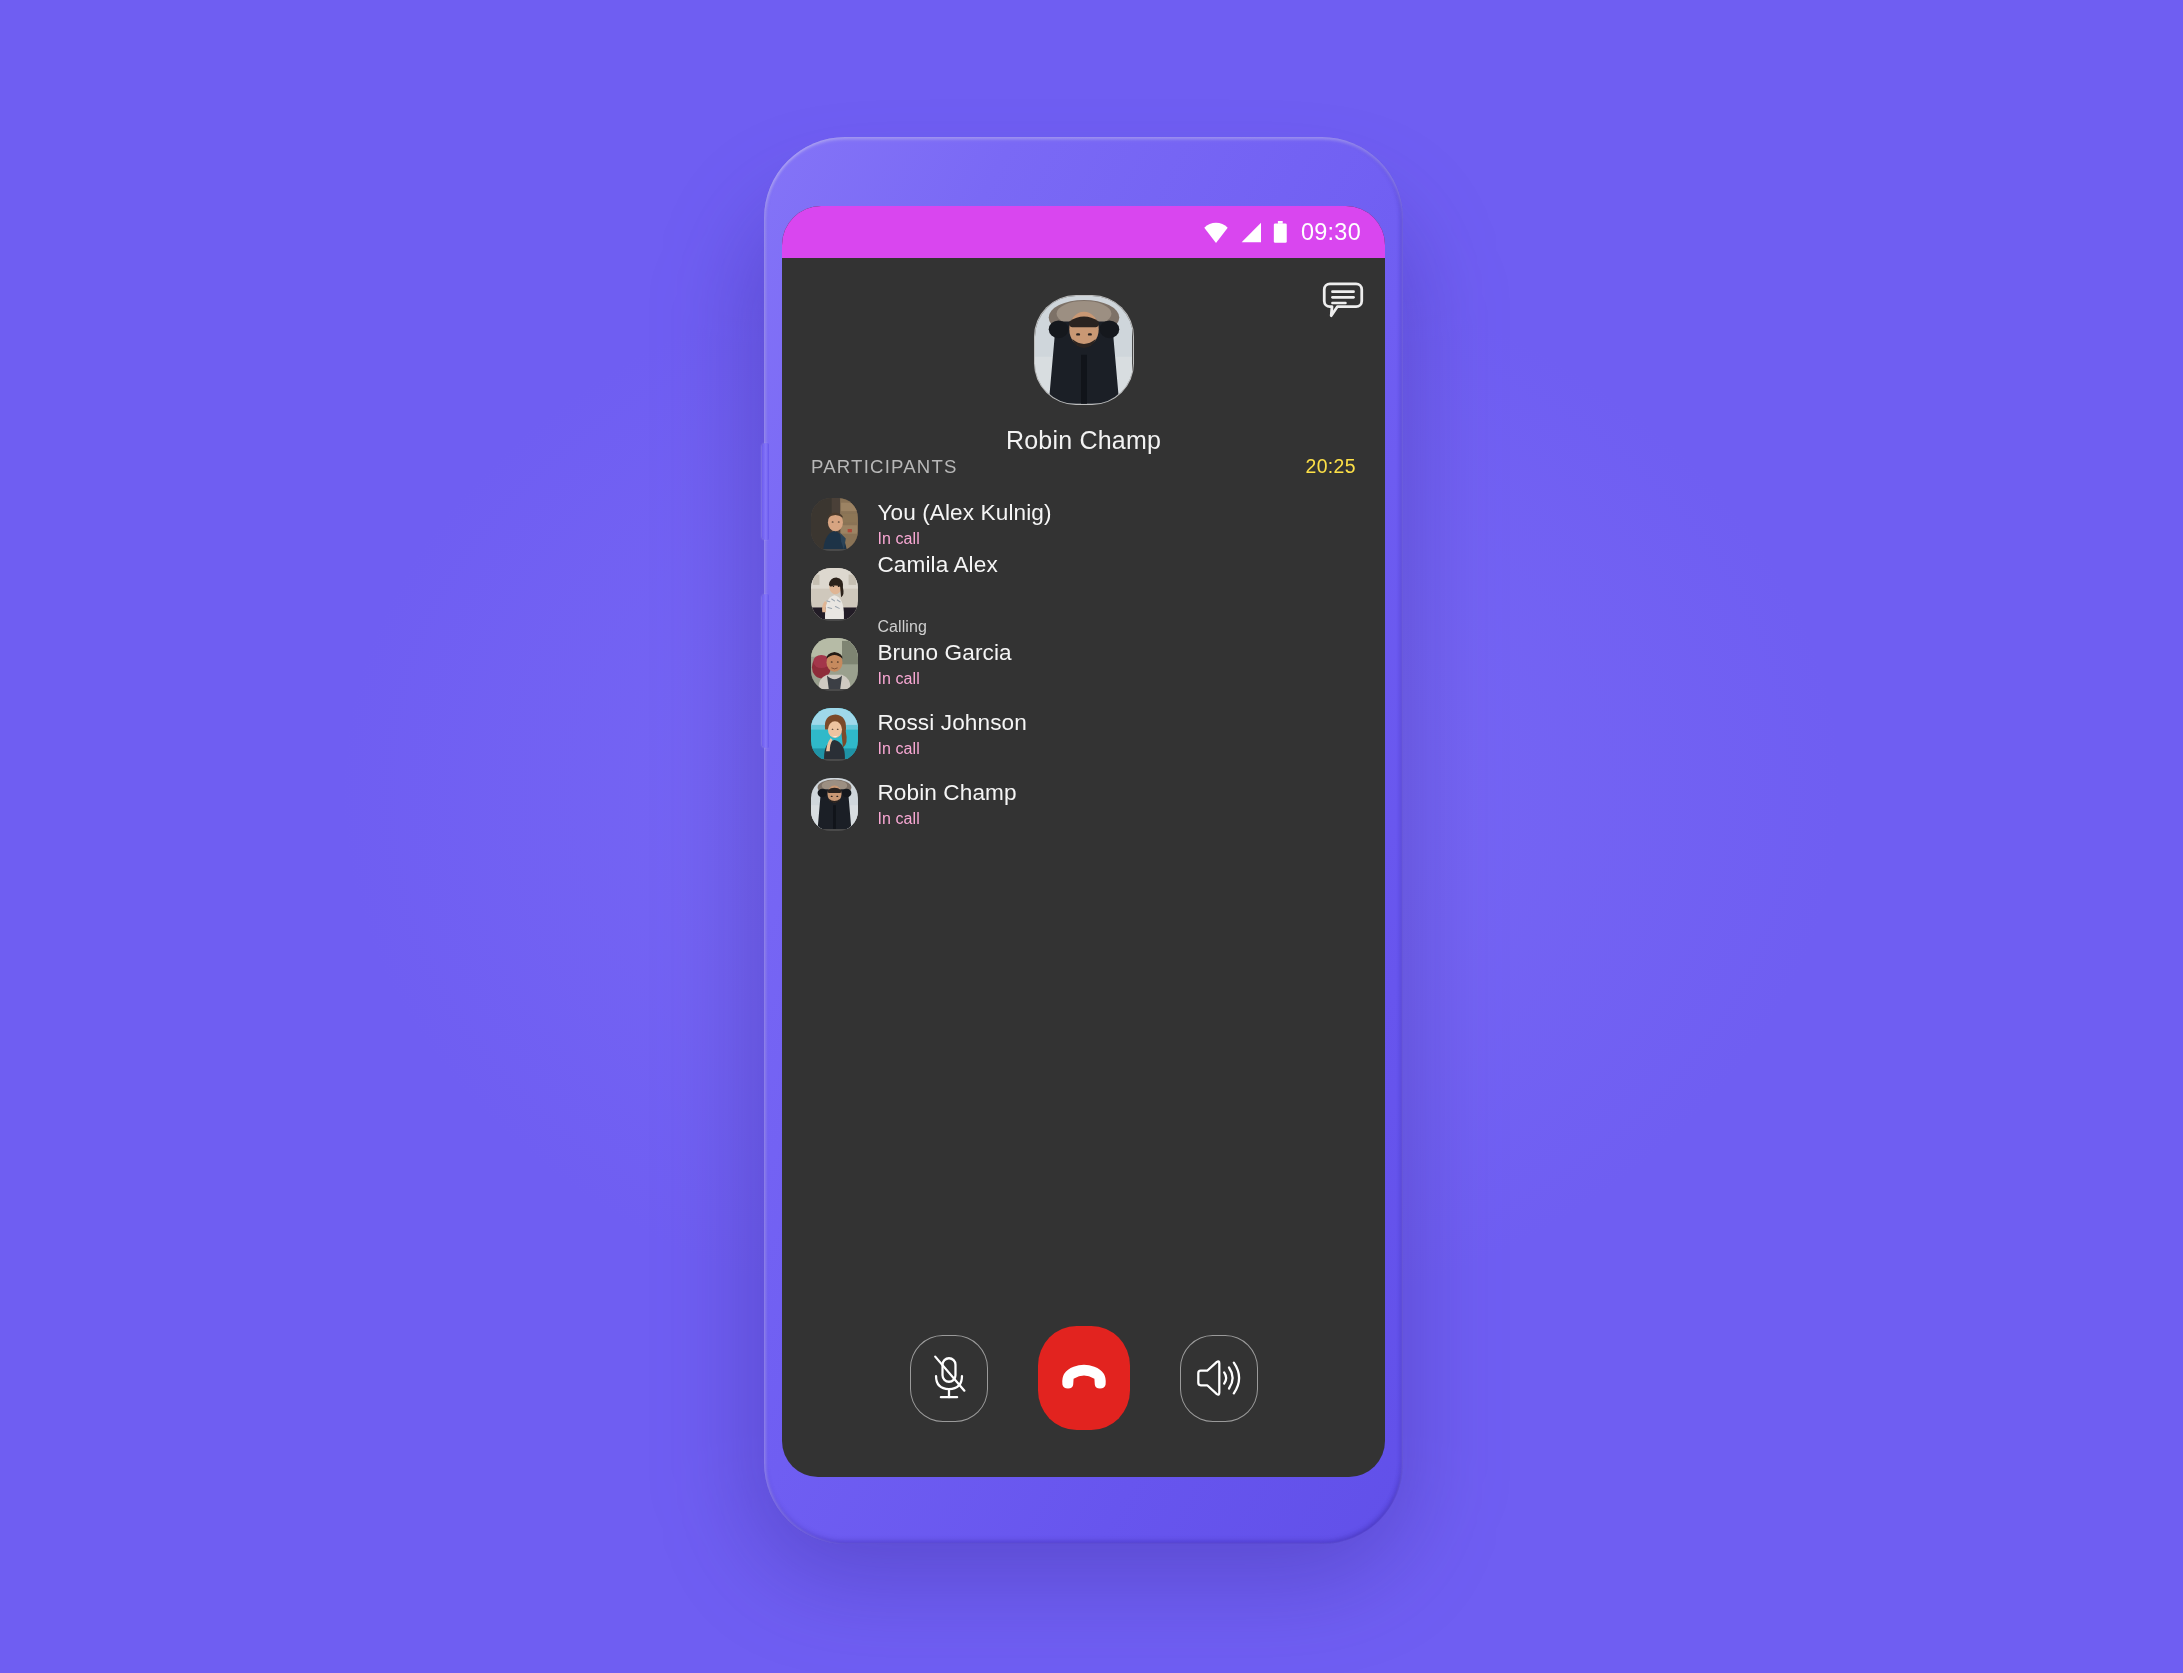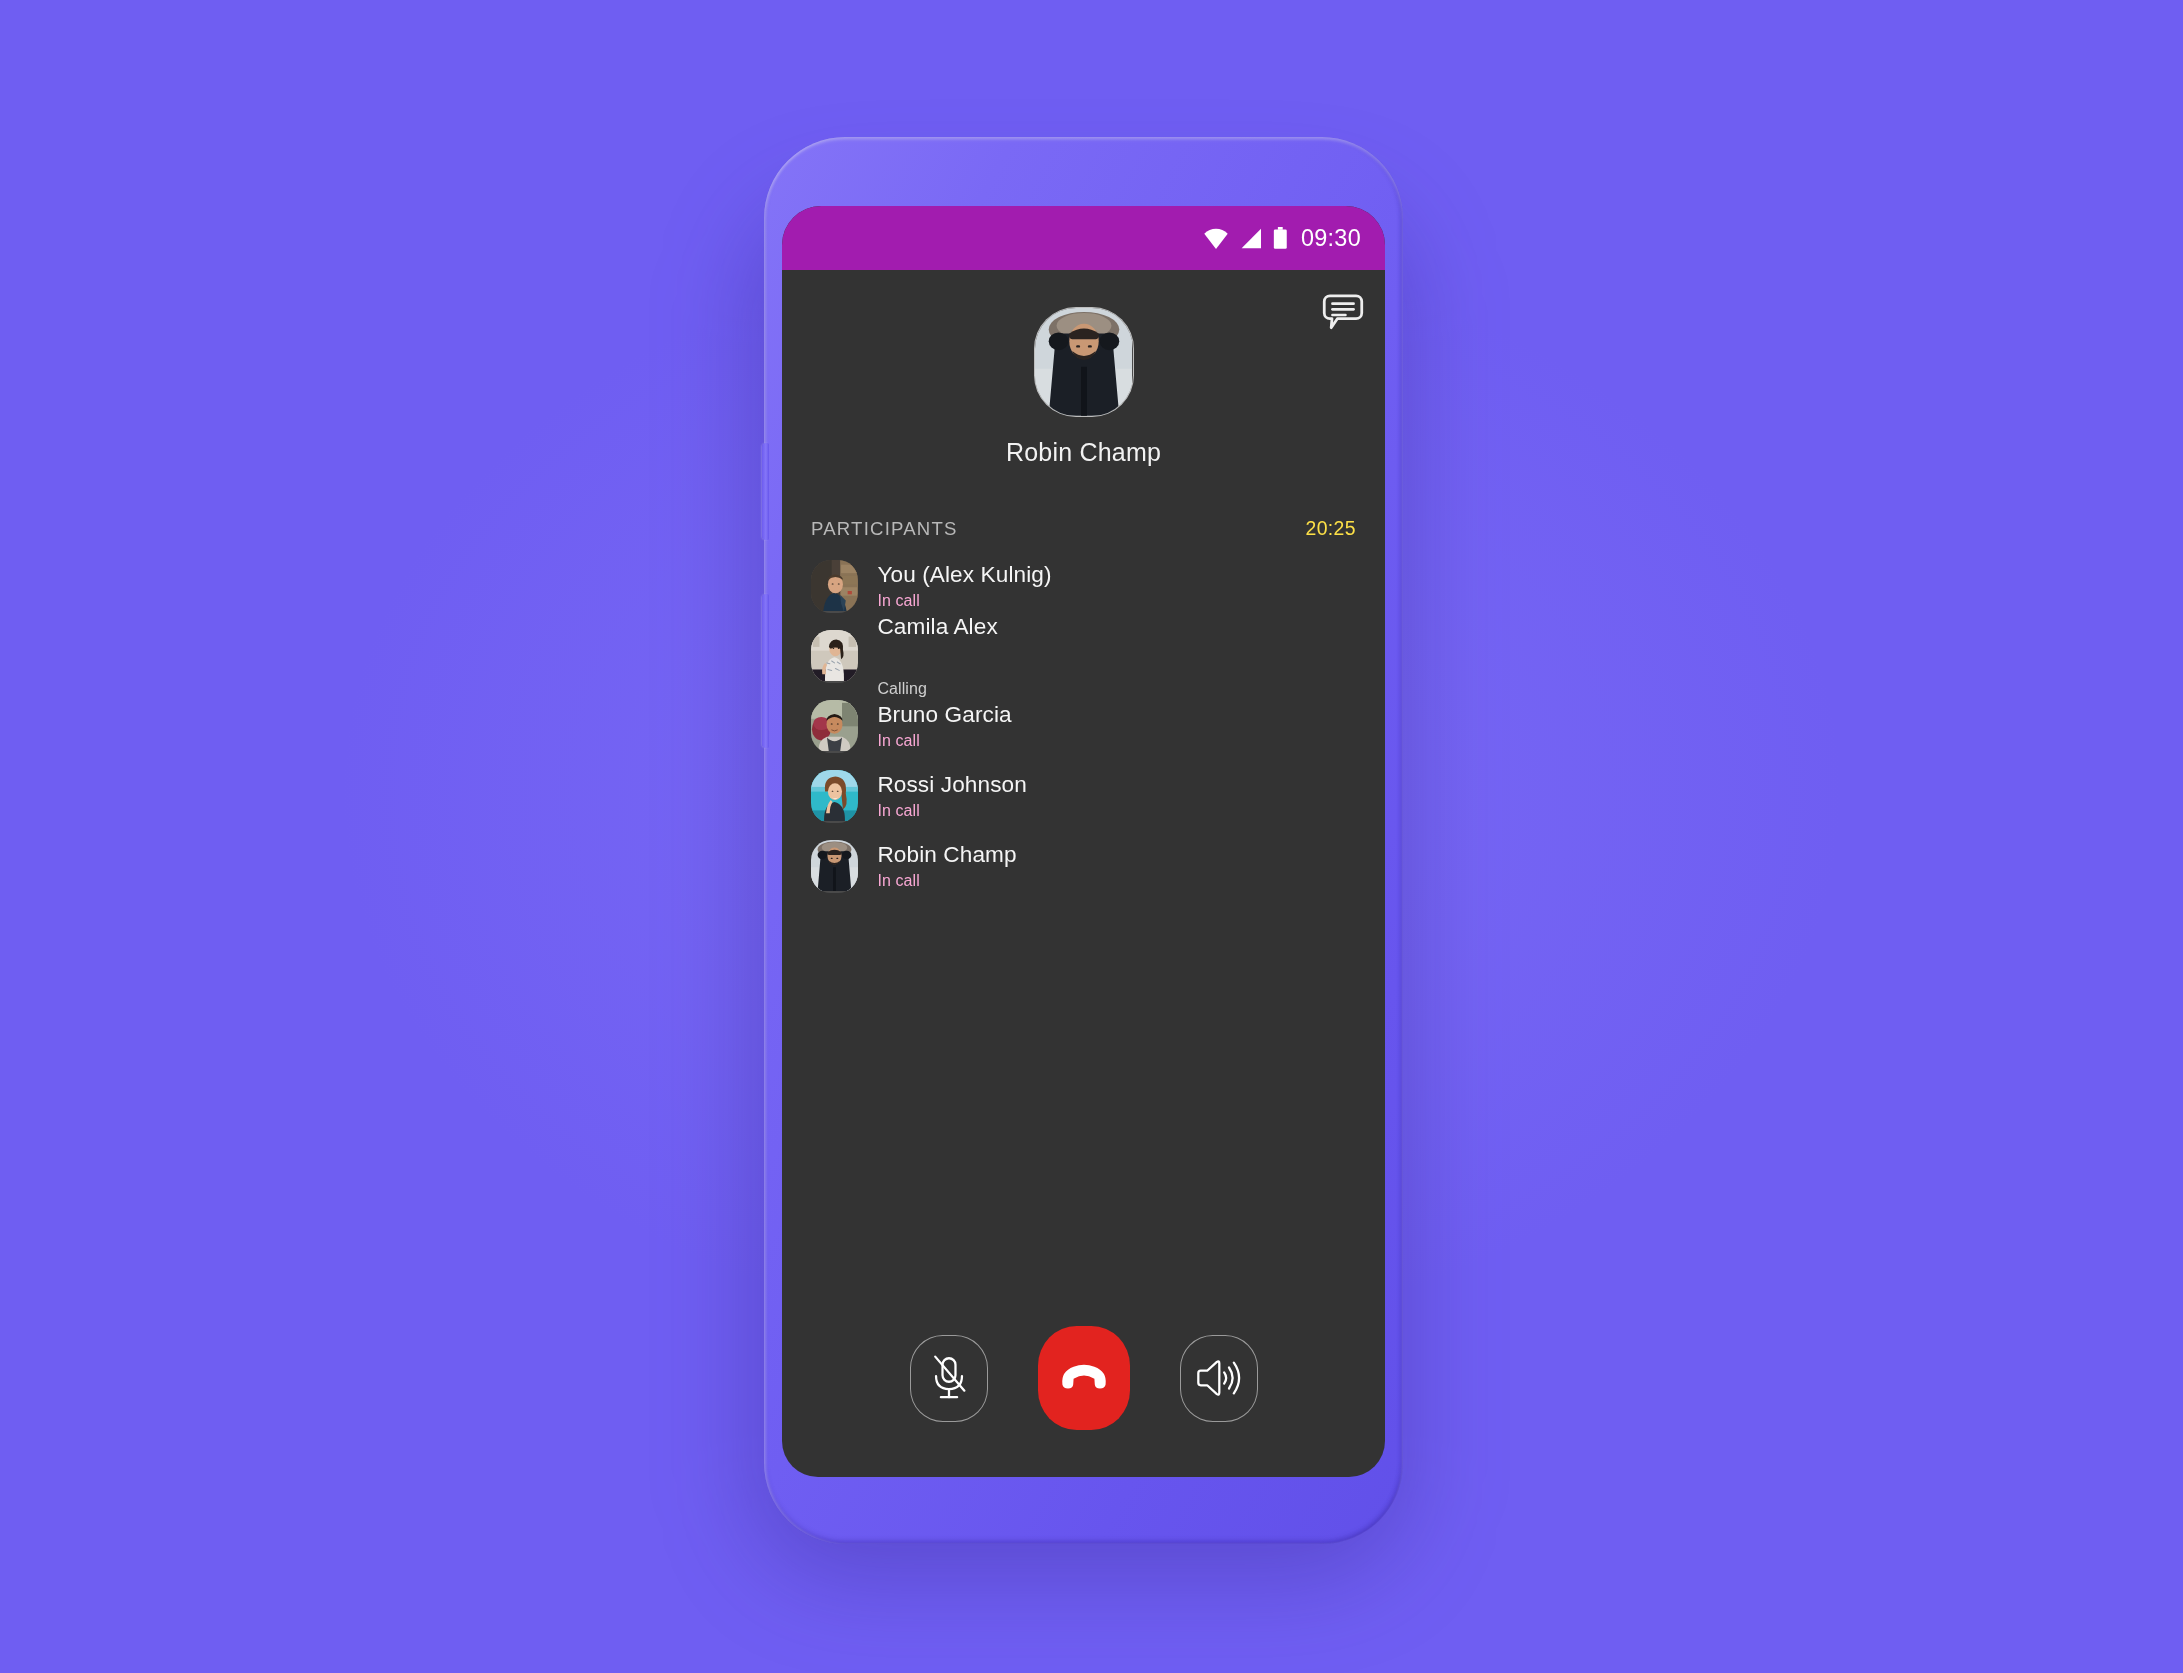--- a/index.html
+++ b/index.html
@@ -76,22 +76,22 @@
     height: 1271px;
     border-radius: 39px 39px 36px 36px;
     background: #333333;
     overflow: hidden;
     display:flex;
     flex-direction: column;
   }
 
   
   .status-bar {
-    height: 64px;
-    background: #a21caf;
+    height: 52px;
+    background: #d946ef;
     display:flex;
     align-items:center;
     justify-content:flex-end;
     padding-right: 24px;
     gap: 10.5px;
     flex: 0 0 auto;
   }
   .wifi-icon  { width: 26px; height: 21px; }
   .signal-icon{ width: 22.6px; height: 21px; }
   .battery-icon{ width: 14.6px; height: 22.6px; }
@@ -137,21 +137,20 @@
   }
   .caller-name {
     margin-top: 21px;
     color:#f2f2f2;
     font-size: 25px;
     letter-spacing: 0.2px;
   }
 
   
   .participants-head {
-    margin-top: 50px;
     padding: 0 29px;
     display:flex;
     align-items:baseline;
     justify-content:space-between;
     flex: 0 0 auto;
   }
   .participants-label {
     color:#b8b8b8;
     font-size: 18.6px;
     letter-spacing: 1.2px;

